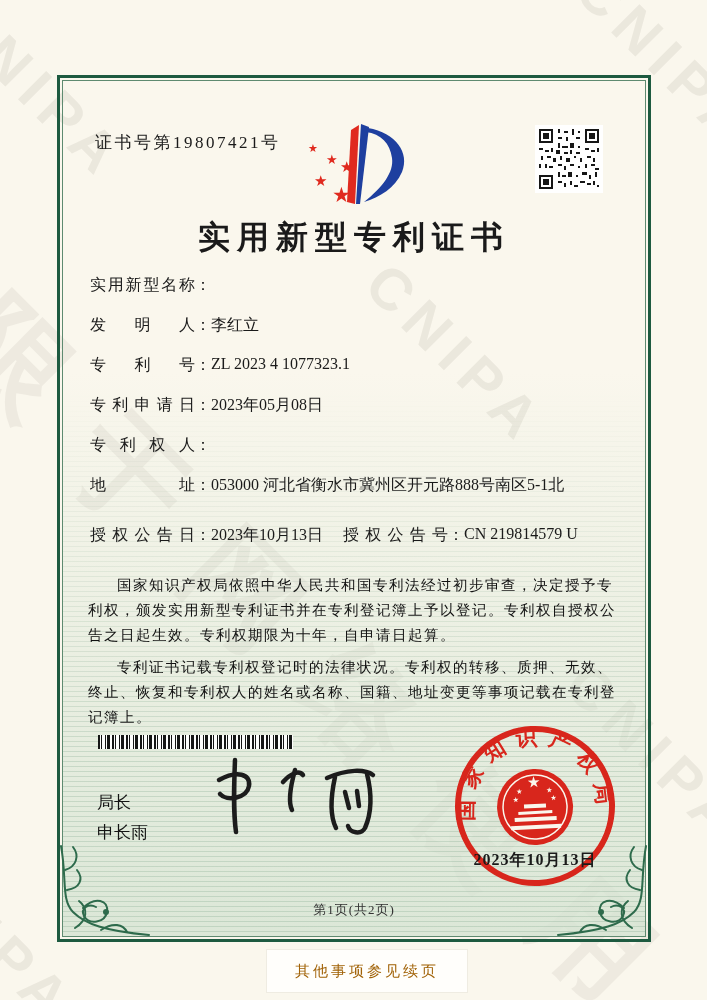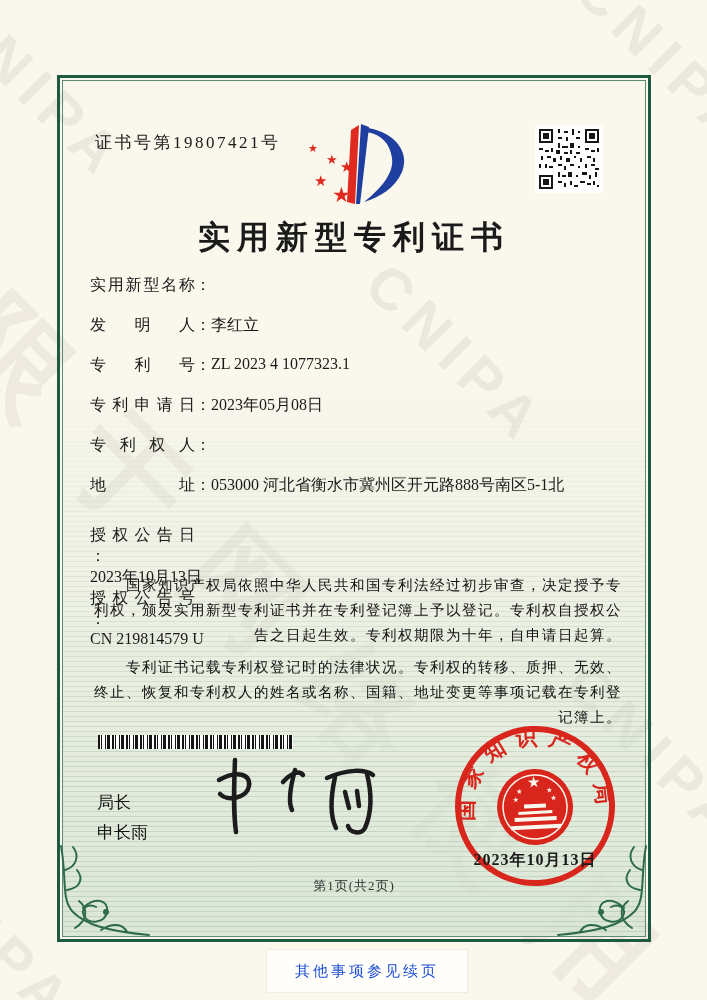--- a/index.html
+++ b/index.html
@@ -33,39 +33,39 @@
   .qr-box{position:absolute;left:535px;top:125px;width:68px;height:68px;background:#fff;
     display:flex;align-items:center;justify-content:center;}
   .title{position:absolute;left:57px;top:216px;width:594px;text-align:center;
     font-size:32px;font-weight:bold;letter-spacing:7px;}
   
   .fields{position:absolute;left:90px;top:275px;width:535px;font-size:16px;}
   .field{display:flex;align-items:flex-start;height:40px;}
   .flabel{display:inline-block;width:105px;text-align:justify;text-align-last:justify;}
   .fcolon{display:inline-block;width:16px;}
   .fvalue{white-space:nowrap;}
-  .field-row7{margin-top:10px;flex-direction:column;}
+  .field-row7{margin-top:10px;}
   .fvalue-fixed{display:inline-block;width:132px;}
   
   .paras{position:absolute;left:88px;top:573px;width:534px;font-size:14.5px;line-height:25px;color:#111;}
-  .paras p{margin:0 0 7px 0;text-indent:2em;letter-spacing:1.5px;text-align:right;}
+  .paras p{margin:0 0 7px 0;text-indent:2em;letter-spacing:1.5px;}
   
   .barcode{position:absolute;left:98px;top:735px;width:195px;height:14px;
     background:repeating-linear-gradient(90deg,#151515 0 2px,#fdfdfd 2px 3px,#151515 3px 4px,#fdfdfd 4px 7px,#151515 7px 8px,#fdfdfd 8px 9px,#151515 9px 12px,#fdfdfd 12px 14px);}
   .signer{position:absolute;left:97px;top:788px;font-family:"Liberation Sans","DejaVu Sans",sans-serif;
     font-size:17px;line-height:30px;color:#141414;}
   .signature{position:absolute;left:195px;top:748px;}
   .seal{position:absolute;left:450px;top:721px;transform:rotate(-3deg);}
   .seal-date{position:absolute;left:450px;top:850px;width:170px;text-align:center;
     font-size:16px;font-weight:bold;color:#1a1a1a;letter-spacing:1px;}
-  .page-footer{position:absolute;left:57px;top:877px;width:594px;text-align:center;
+  .page-footer{position:absolute;left:57px;top:901px;width:594px;text-align:center;
     font-size:13px;letter-spacing:1px;color:#333;}
   .continue-box{position:absolute;left:266px;top:949px;width:200px;height:42px;background:#fffefb;
     border:1px solid #efece2;display:flex;align-items:center;justify-content:center;
-    font-size:15px;letter-spacing:3px;color:#1d4ed8;}
+    font-size:15px;letter-spacing:3px;color:#a16207;}
   .flourish{position:absolute;top:838px;z-index:2;pointer-events:none;}
   .flourish-left{left:53px;}
   .flourish-right{left:554px;transform:scaleX(-1);}
 </style>
 </head>
 <body>
 
 <div class="page">
 
   <div class="wm-layer">

